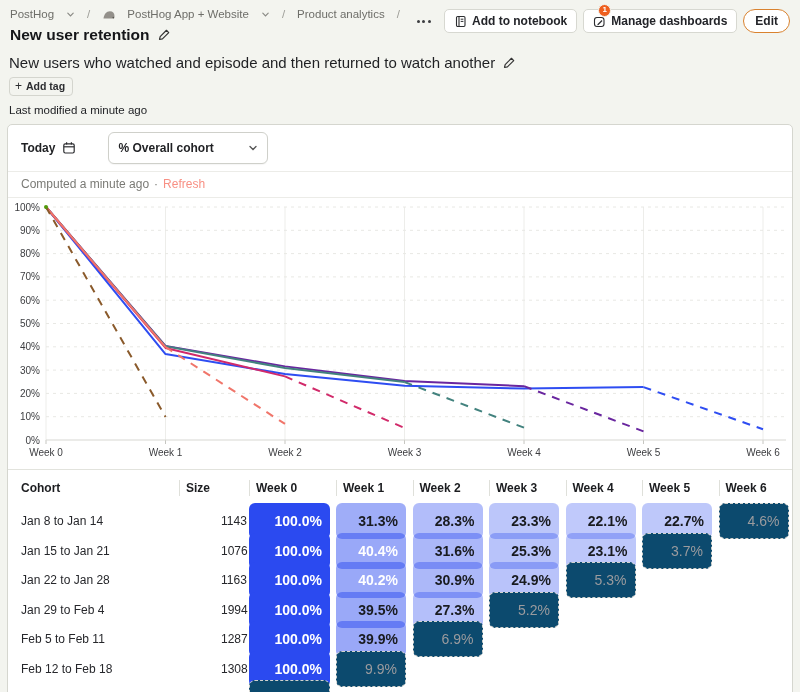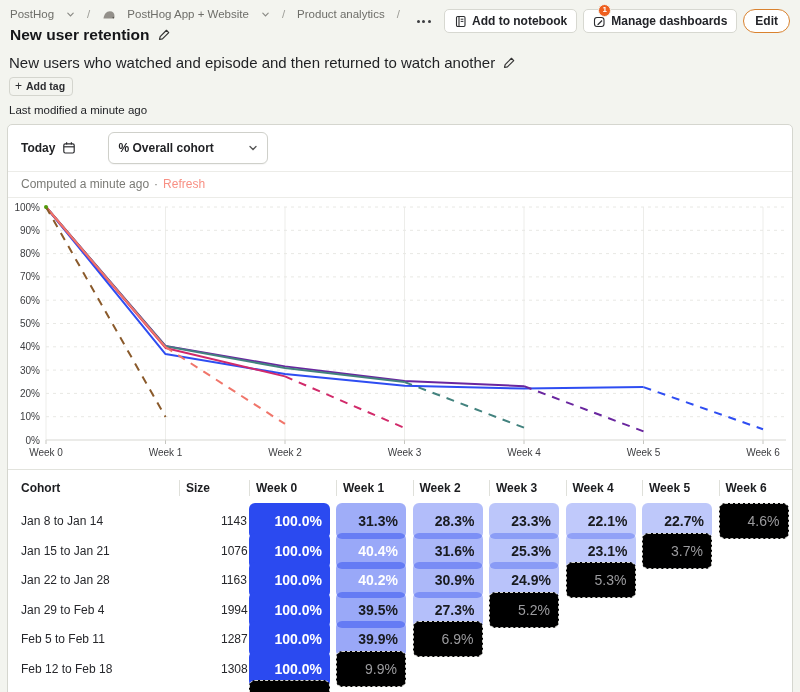--- a/index.html
+++ b/index.html
@@ -56,21 +56,21 @@
   .t-header { height:30px; }
   .h-cell { font-size:12px; font-weight:600; color:#1c1d20; height:16px; line-height:16px; padding-left:6px;
             border-left:1px solid #dfe0da; }
   .h-cell.first { border-left:none; padding-left:13px; }
   .t-row { height:29.5px; font-size:12px; color:#26272b; }
   .c-cohort { padding-left:13px; }
   .c-size { padding-left:6px;margin-left:36px; }
   .pill { width:70px; height:36px; border-radius:6px; display:flex; align-items:center; justify-content:flex-end;
           padding-right:8px; font-size:14px; font-weight:700; cursor:pointer; }
   .pill.w0 { width:81px; }
-  .pill.incomplete { background:#000000; border:1.5px dashed #d2d2cd; color:#9b9b9e; font-weight:400; }
+  .pill.incomplete { background:#0c4a6e; border:1.5px dashed #d2d2cd; color:#9b9b9e; font-weight:400; }
 </style>
 </head>
 <body>
 
 <header class="top">
   <div>
     <nav class="breadcrumb">
       <span class="bc-item">PostHog</span>
       <span class="icon">
         <svg width="9" height="9" viewBox="0 0 10 10">

